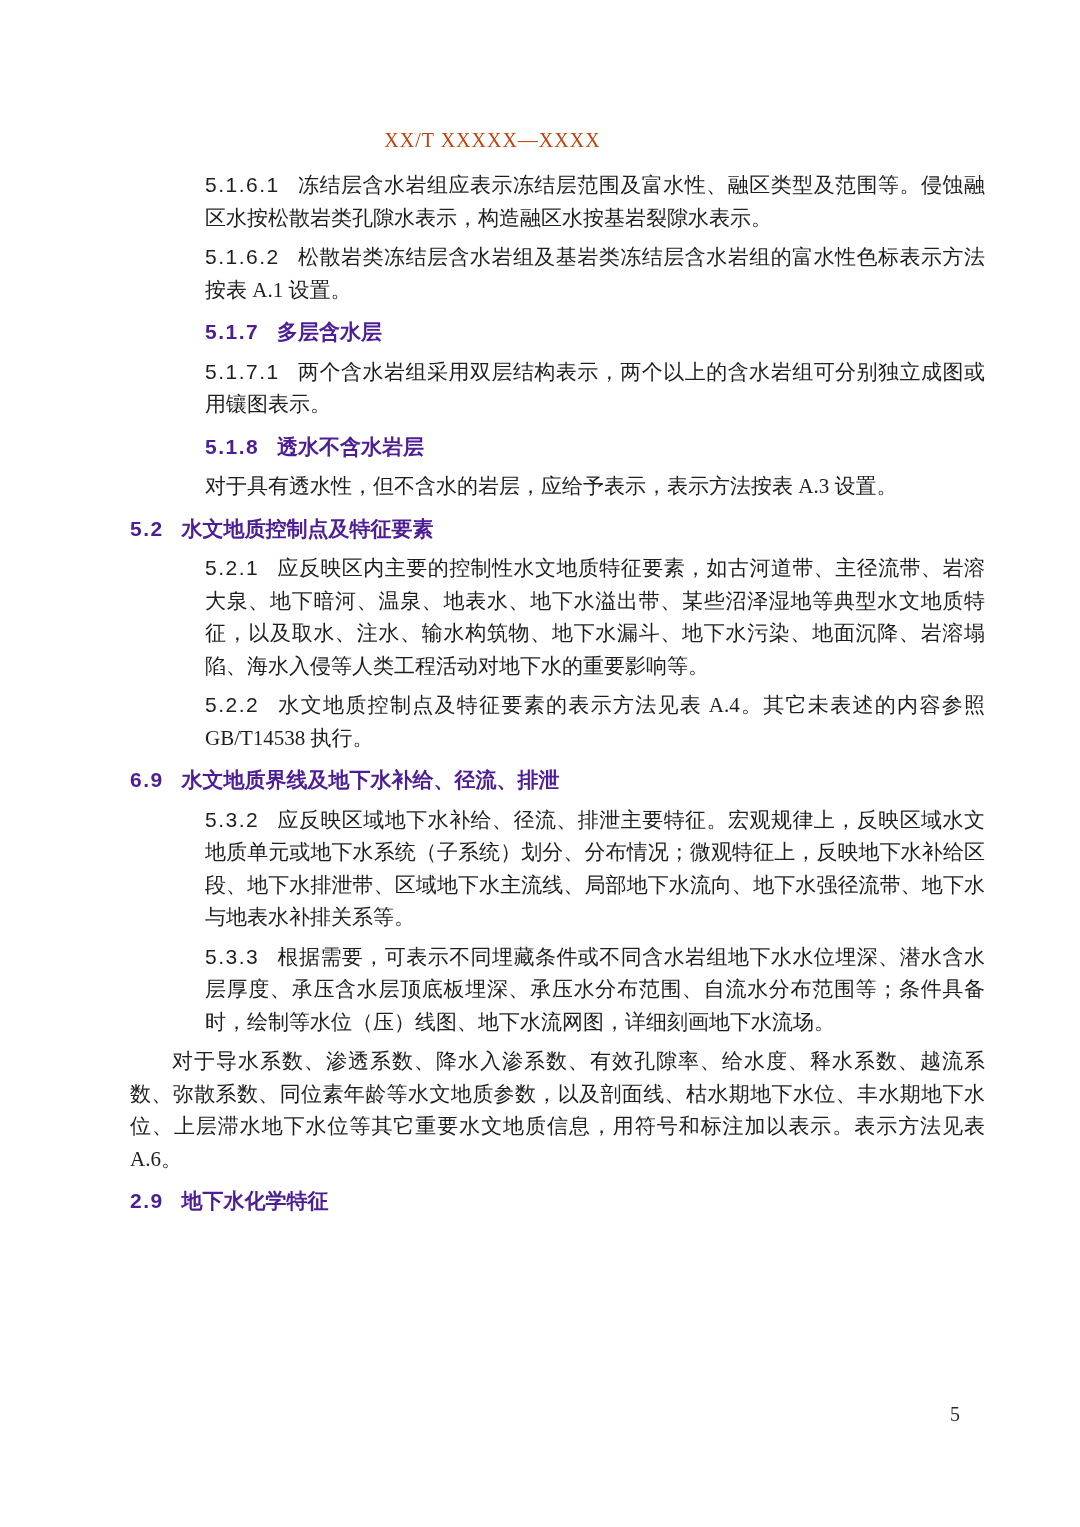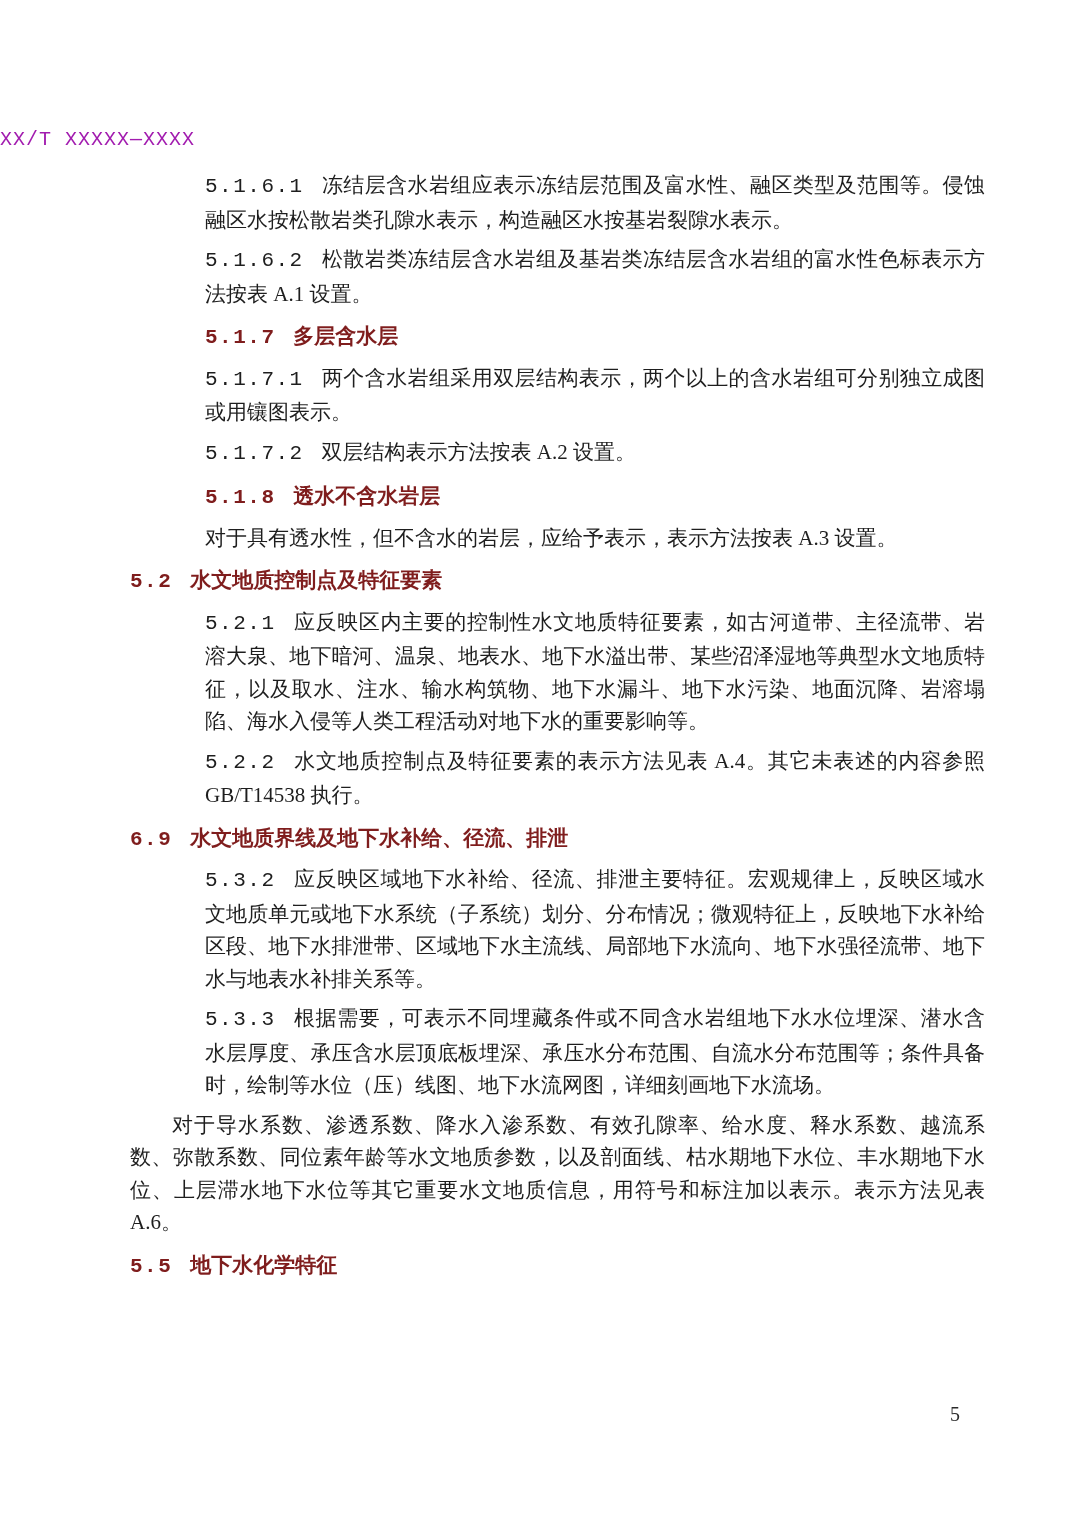--- a/index.html
+++ b/index.html
@@ -16,26 +16,26 @@
     font-family: "Liberation Serif", "DejaVu Serif", serif;
     font-size: 21px;
     line-height: 32.5px;
     overflow: hidden;
   }
   .doc-header {
     position: absolute;
     top: 128px;
     left: 0;
     right: 95px;
-    text-align: left;
-    font-family: Liberation Mono, monospace;
+    text-align: center;
+    font-family: Liberation Serif, serif;
     font-size: 20px;
     line-height: 24px;
     letter-spacing: 1px;
-    color: #a21caf;
+    color: #c2410c;
   }
   .content {
     position: absolute;
     top: 169px;
     left: 130px;
     width: 855px;
   }
   .para {
     margin: 7px 0 0 0;
     text-align: justify;
@@ -43,30 +43,30 @@
   .para.indented {
     margin-left: 75px;
   }
   .para.first {
     margin-top: 0;
   }
   .para.body-indent {
     text-indent: 2em;
   }
   .num {
-    font-family: Liberation Mono, monospace;
+    font-family: Liberation Sans, sans-serif;
     letter-spacing: 1.5px;
     margin-right: 0.85em;
     white-space: nowrap;
   }
   .h2, .h3 {
     margin: 10px 0 0 0;
     font-weight: bold;
     font-family: "Liberation Sans", "DejaVu Sans", sans-serif;
-    color: #7f1d1d;
+    color: #4c1d95;
   }
   .h3 {
     margin-left: 75px;
   }
   .h2 .num, .h3 .num {
     font-weight: bold;
   }
   .page-number {
     position: absolute;
     top: 1398px;
@@ -90,21 +90,20 @@
   <div class="content">
 
     <p class="para indented first"><span class="num">5.1.6.1</span><span>冻结层含水岩组应表示冻结层范围及富水性、融区类型及范围等。侵蚀融区水按松散岩类孔隙水表示，构造融区水按基岩裂隙水表示。</span></p>
 
     <p class="para indented"><span class="num">5.1.6.2</span><span>松散岩类冻结层含水岩组及基岩类冻结层含水岩组的富水性色标表示方法按表 A.1 设置。</span></p>
 
     <p class="para h3"><span class="num">5.1.7</span><span>多层含水层</span></p>
 
     <p class="para indented"><span class="num">5.1.7.1</span><span>两个含水岩组采用双层结构表示，两个以上的含水岩组可分别独立成图或用镶图表示。</span></p>
 
-    <p class="para indented"><span class="num">5.1.7.2</span><span>双层结构表示方法按表 A.2 设置。</span></p>
 
     <p class="para h3"><span class="num">5.1.8</span><span>透水不含水岩层</span></p>
 
     <p class="para indented"><span>对于具有透水性，但不含水的岩层，应给予表示，表示方法按表 A.3 设置。</span></p>
 
     <p class="para h2"><span class="num">5.2</span><span>水文地质控制点及特征要素</span></p>
 
     <p class="para indented"><span class="num">5.2.1</span><span>应反映区内主要的控制性水文地质特征要素，如古河道带、主径流带、岩溶大泉、地下暗河、温泉、地表水、地下水溢出带、某些沼泽湿地等典型水文地质特征，以及取水、注水、输水构筑物、地下水漏斗、地下水污染、地面沉降、岩溶塌陷、海水入侵等人类工程活动对地下水的重要影响等。</span></p>
 
     <p class="para indented"><span class="num">5.2.2</span><span>水文地质控制点及特征要素的表示方法见表 A.4。其它未表述的内容参照 GB/T14538 执行。</span></p>
@@ -113,19 +112,19 @@
 
 
     <p class="para indented"><span class="num">5.3.2</span><span>应反映区域地下水补给、径流、排泄主要特征。宏观规律上，反映区域水文地质单元或地下水系统（子系统）划分、分布情况；微观特征上，反映地下水补给区段、地下水排泄带、区域地下水主流线、局部地下水流向、地下水强径流带、地下水与地表水补排关系等。</span></p>
 
     <p class="para indented"><span class="num">5.3.3</span><span>根据需要，可表示不同埋藏条件或不同含水岩组地下水水位埋深、潜水含水层厚度、承压含水层顶底板埋深、承压水分布范围、自流水分布范围等；条件具备时，绘制等水位（压）线图、地下水流网图，详细刻画地下水流场。</span></p>
 
 
 
     <p class="para body-indent"><span>对于导水系数、渗透系数、降水入渗系数、有效孔隙率、给水度、释水系数、越流系数、弥散系数、同位素年龄等水文地质参数，以及剖面线、枯水期地下水位、丰水期地下水位、上层滞水地下水位等其它重要水文地质信息，用符号和标注加以表示。表示方法见表A.6。</span></p>
 
-    <p class="para h2"><span class="num">5.5</span><span>地下水化学特征</span></p>
+    <p class="para h2"><span class="num">2.9</span><span>地下水化学特征</span></p>
 
   </div>
 
   <div class="page-number">5</div>
 
 </div>
 
 </body></html>

